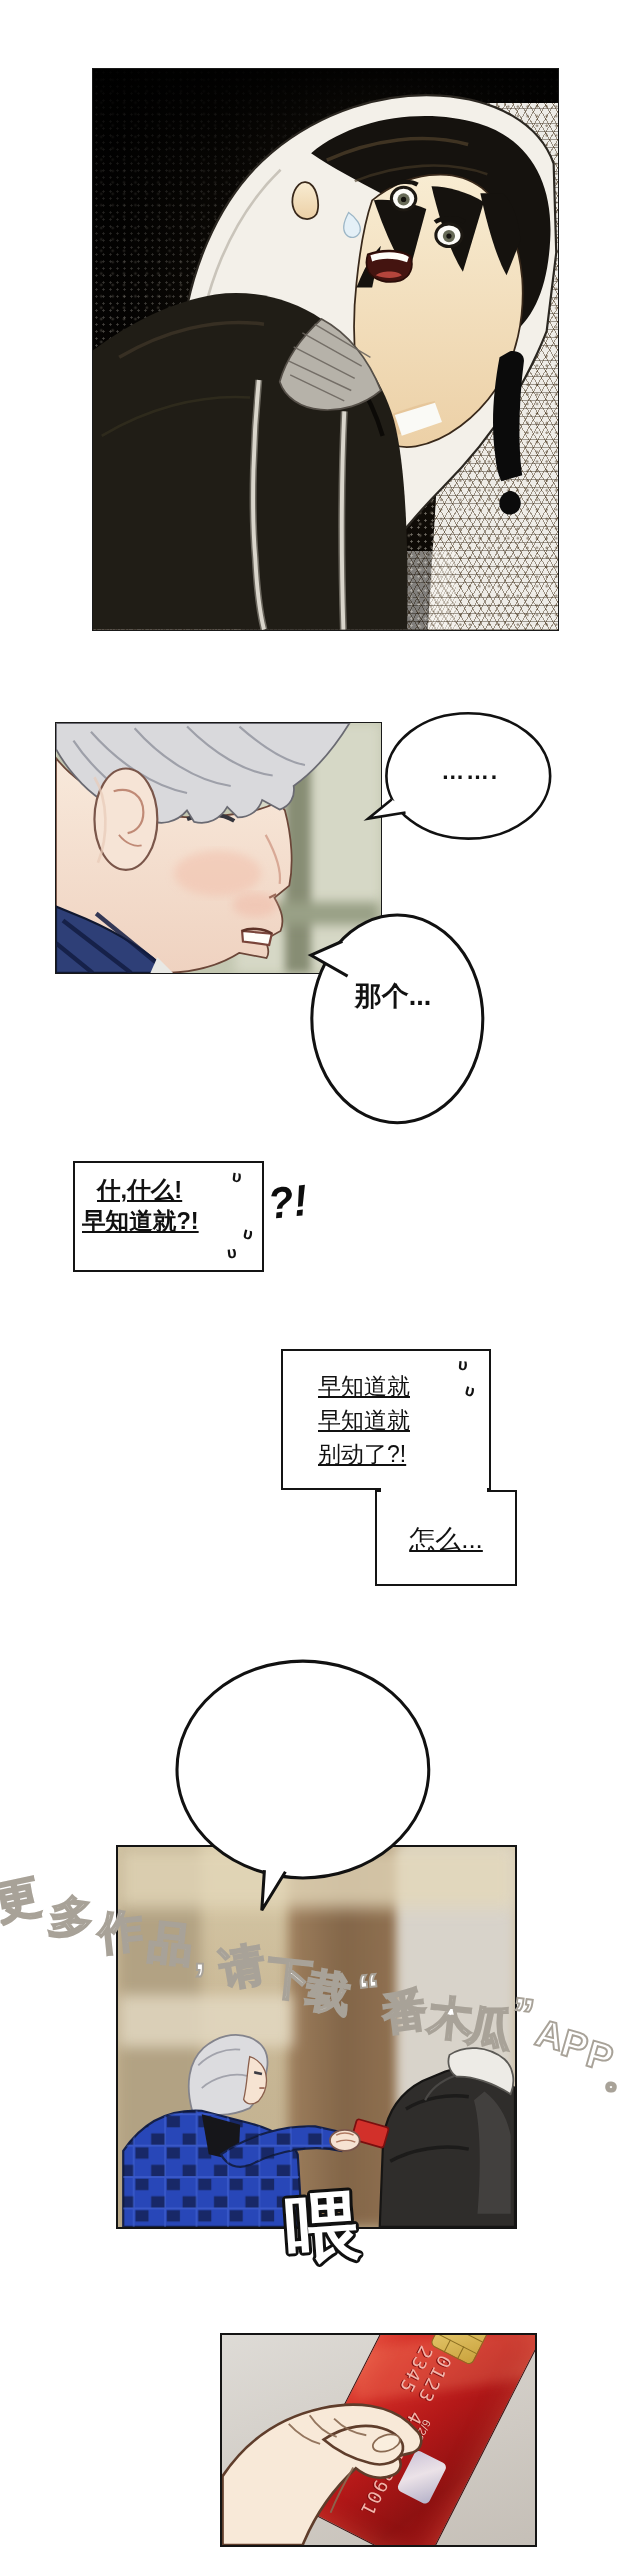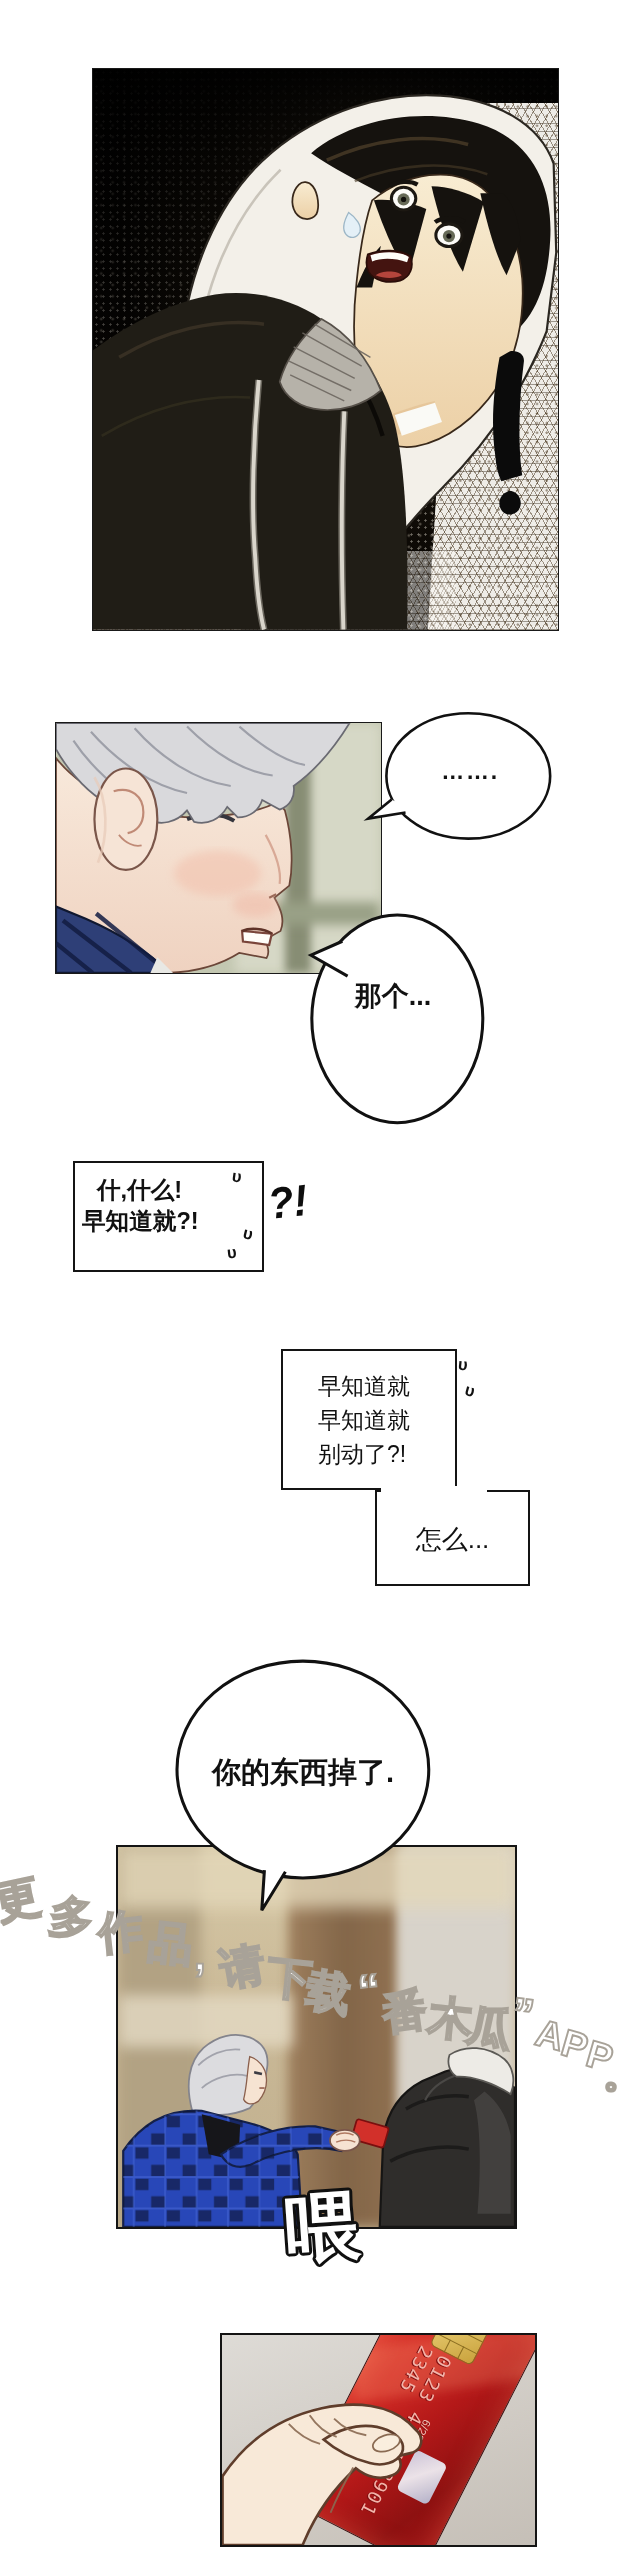--- a/index.html
+++ b/index.html
@@ -13,21 +13,21 @@
   .darkgrad{background:linear-gradient(180deg,rgba(0,0,0,.97) 0%,rgba(0,0,0,.6) 32%,rgba(0,0,0,0) 68%);}
   .glow{background:radial-gradient(ellipse at 62% 12%,rgba(160,132,84,.6),rgba(95,75,42,.28) 36%,rgba(0,0,0,0) 66%);}
   .net{background-color:#fbf9f4;
     background-image:
       repeating-linear-gradient(60deg,rgba(72,52,26,.5) 0 0.9px,transparent 0.9px 7px),
       repeating-linear-gradient(-60deg,rgba(72,52,26,.5) 0 0.9px,transparent 0.9px 7px),
       repeating-linear-gradient(0deg,rgba(45,32,16,.42) 0 0.9px,transparent 0.9px 7.9px),
       radial-gradient(circle at 3.5px 3.5px,rgba(66,46,22,.5) 0.9px,transparent 1.5px);
     background-size:auto,auto,auto,9.6px 9.6px;}
   .bubbletext{position:absolute;text-align:center;color:#111;font-weight:700;z-index:22;}
-  .sbox{position:absolute;background:#fff;border:2.6px solid #141414;box-sizing:border-box;z-index:15;color:#111;}
+  .sbox{position:absolute;background:#fff;border:2.6px solid #141414;box-sizing:border-box;z-index:15;color:#111;text-decoration:underline;}
   .tick{position:absolute;font-size:16.6px;font-weight:700;color:#111;z-index:16;}
   .wm{position:absolute;z-index:30;font-weight:700;color:#ffffff;font-size:42px;
       -webkit-text-stroke:1.9px #a8a298;text-shadow:0 0 0.9px #a8a298;}
   .wm-latin{font-size:38px;}
   .sideways{writing-mode:vertical-rl;text-orientation:sideways;}
   .cardnum{font-family:"DejaVu Sans Mono","Liberation Mono",monospace;}
 </style>
 </head>
 <body>
 
@@ -184,38 +184,37 @@
 
   <div class="sbox" style="left:73px;top:1161px;width:191px;height:111px;font-size:23.6px;line-height:31px;font-weight:700;padding:12.2px 0 0 7px;">
     <span style="display:block;padding-left:15px;">什,什么!</span>
     <span style="display:block;">早知道就?!</span>
   </div>
   <span class="tick" style="left:232px;top:1167px;transform:rotate(8deg);">υ</span>
   <span class="tick" style="left:243px;top:1224px;transform:rotate(14deg);">υ</span>
   <span class="tick" style="left:227px;top:1243px;transform:rotate(-6deg);">υ</span>
   <span class="abs" style="left:267px;top:1177px;font-size:44px;font-weight:700;font-style:italic;color:#0d0d0d;transform:rotate(-6deg) scaleX(.95);z-index:16;">?!</span>
 
-  <div class="sbox" style="left:281px;top:1349px;width:176px;height:141px;font-size:23px;line-height:34px;padding:17.5px 0 0 35px;z-index:15;">
+  <div class="sbox" style="left:281px;top:1349px;width:210px;height:141px;font-size:23px;line-height:34px;padding:17.5px 0 0 35px;z-index:15;">
     <span style="display:block;">早知道就</span>
     <span style="display:block;">早知道就</span>
     <span style="display:block;">别动了?!</span>
   </div>
-  <div class="sbox" style="left:375px;top:1490px;width:155px;height:96px;font-size:26px;text-align:center;padding-top:30px;z-index:15;">
+  <div class="sbox" style="left:375px;top:1490px;width:142px;height:96px;font-size:26px;text-align:center;padding-top:30px;z-index:15;">
     <span>怎么...</span>
   </div>
   <div class="abs" style="left:381px;top:1486px;width:106px;height:8.7px;background:#fff;z-index:16;"></div>
   <span class="tick" style="left:458px;top:1355px;transform:rotate(6deg);">υ</span>
   <span class="tick" style="left:465px;top:1381px;transform:rotate(16deg);">υ</span>
 
   <svg class="abs" style="left:170px;top:1655px;z-index:20;" width="271" height="271" viewBox="0 0 310 310">
     <ellipse cx="152" cy="131" rx="144" ry="124" fill="#fff" stroke="#111" stroke-width="3.5"></ellipse>
     <path d="M108,246 L105,292 L132,248 L120,240 Z" fill="#fff"></path>
     <path d="M108,246 L105,292 L132,248" fill="none" stroke="#111" stroke-width="3.5"></path>
   </svg>
-  <div class="bubbletext" style="left:185px;top:1753px;width:236px;font-size:29px;">你的东西掉了.</div>
 
   <div class="panel" style="left:116px;top:1845px;width:397px;height:380px;border:2.6px solid #141414;background:#cbbb97;z-index:10;">
     <div class="abs" style="left:0;top:0;width:100%;height:100%;background:linear-gradient(180deg,#d6c8a6 0%,#c9b896 45%,#c0af8e 100%);"></div>
     <div class="abs" style="left:0;top:0;width:83px;height:100%;background:#b2a283;filter:blur(6.1px);"></div>
     <div class="abs" style="left:170px;top:0;width:114px;height:100%;background:linear-gradient(90deg,#9a7a58,#7d5f42 50%,#8d6c4c);filter:blur(6.1px);opacity:.92;"></div>
     <div class="abs" style="left:279px;top:0;width:118px;height:100%;background:#d8d3ca;filter:blur(5.2px);"></div>
     <div class="abs" style="left:0;top:0;width:100%;height:61px;background:#e4d8ba;filter:blur(7.9px);opacity:.8;"></div>
     <div class="abs" style="left:0;top:148px;width:175px;height:52px;background:#e5dbc5;filter:blur(7px);opacity:.8;"></div>
     <svg class="abs" style="left:0;top:0;" width="397" height="380" viewBox="0 0 455 435">
       <defs>

